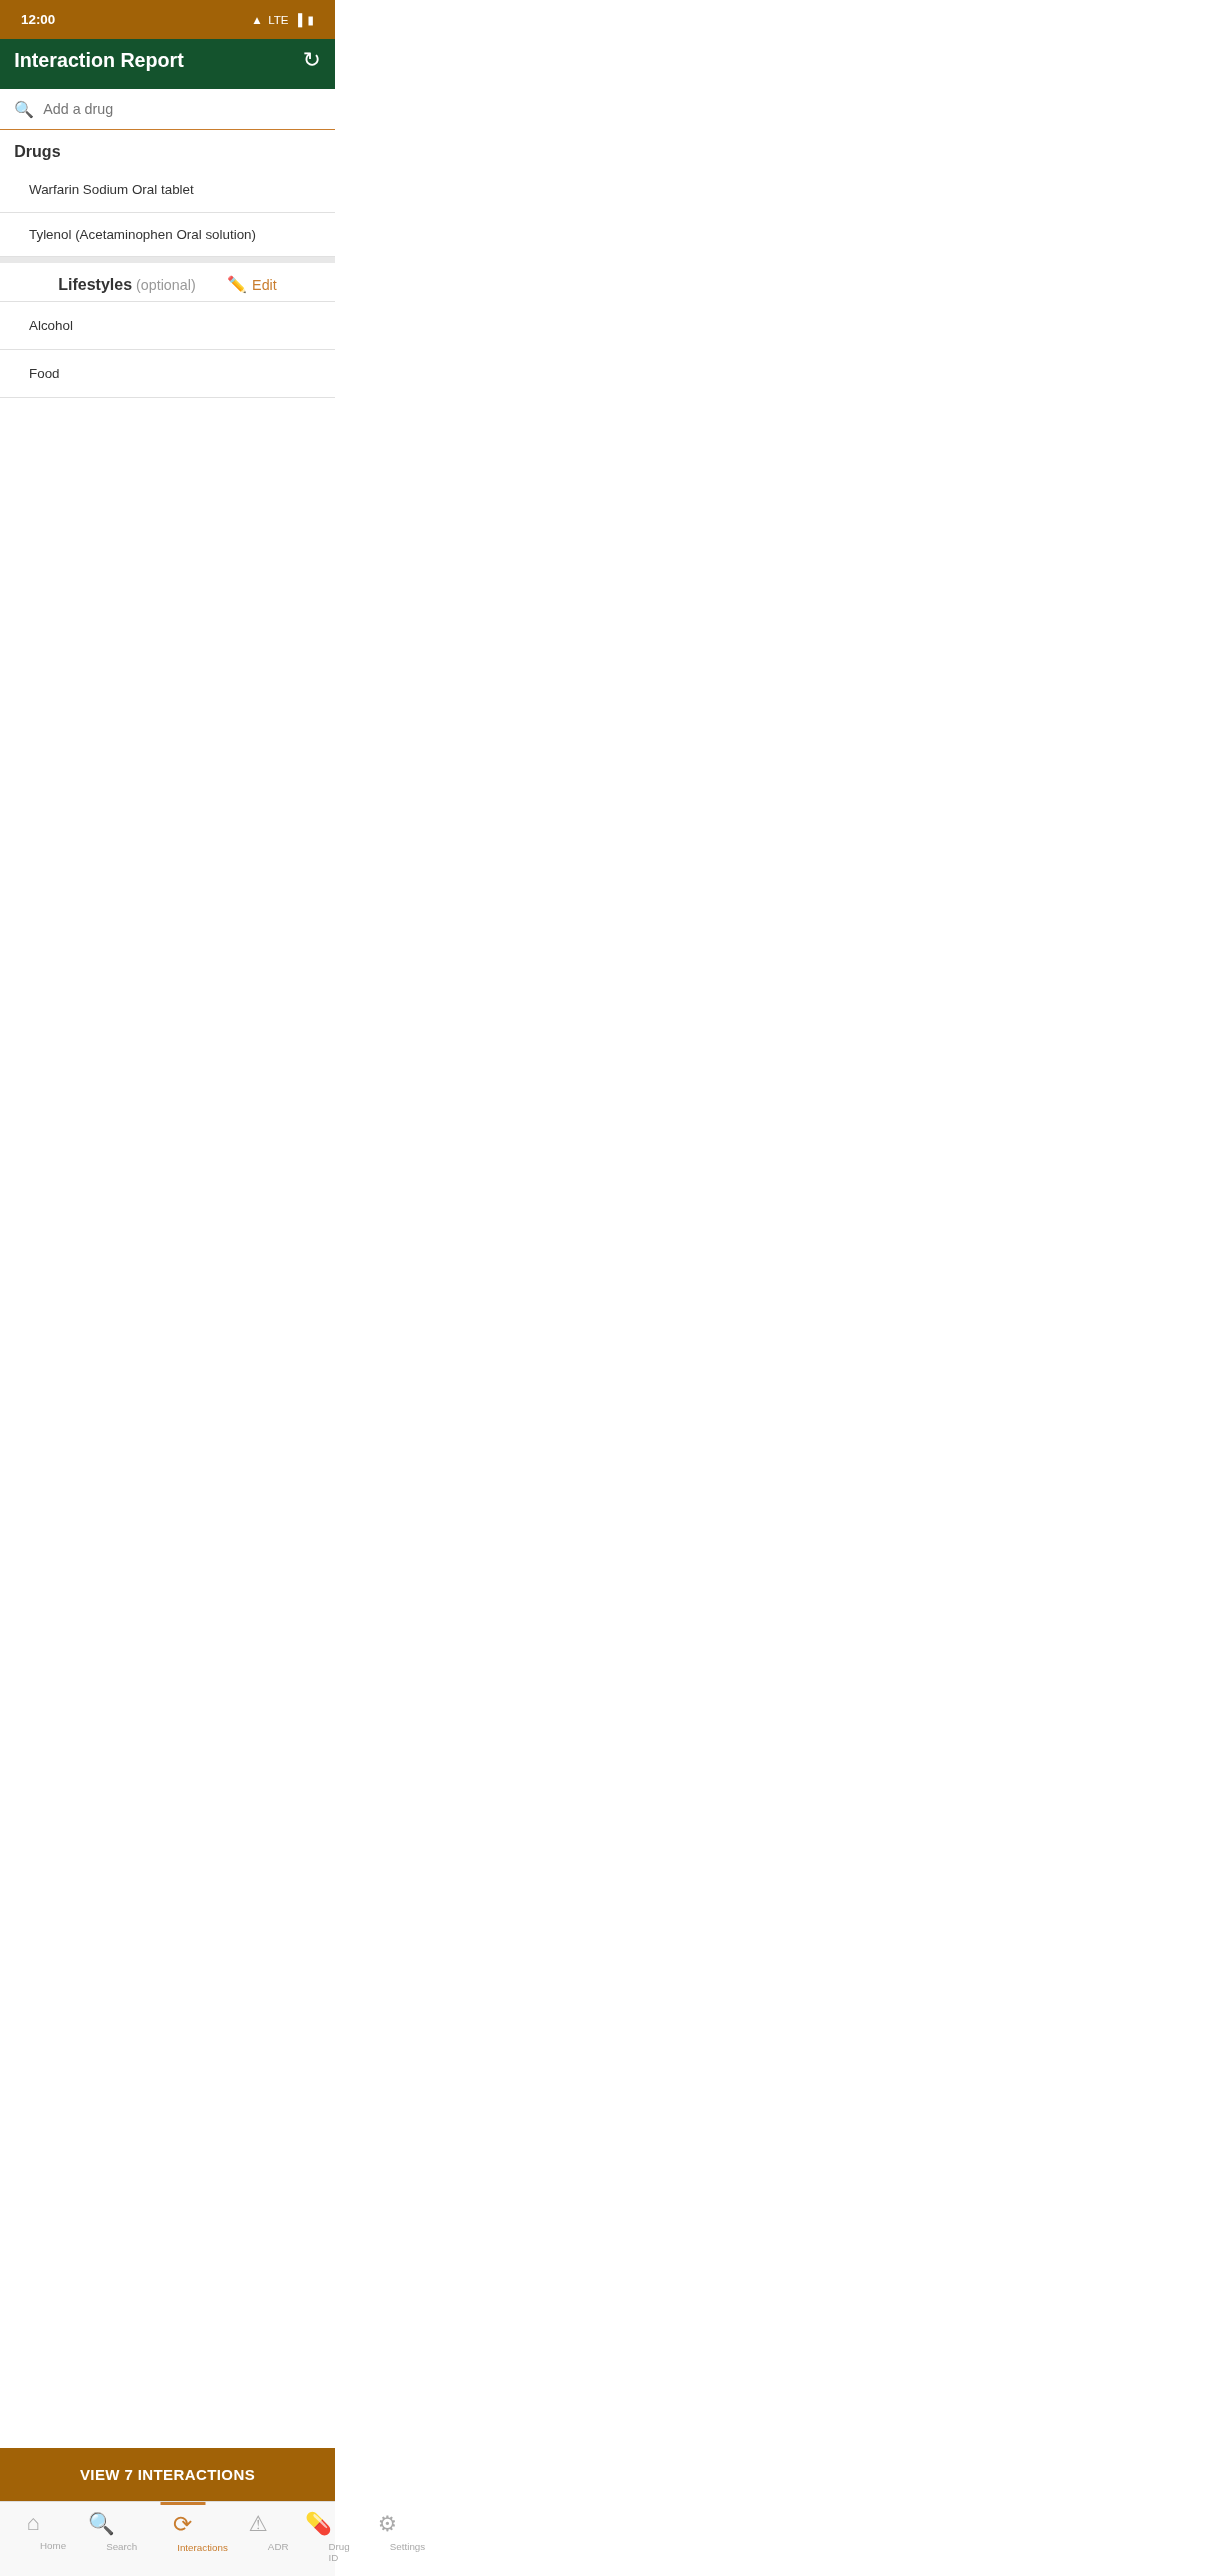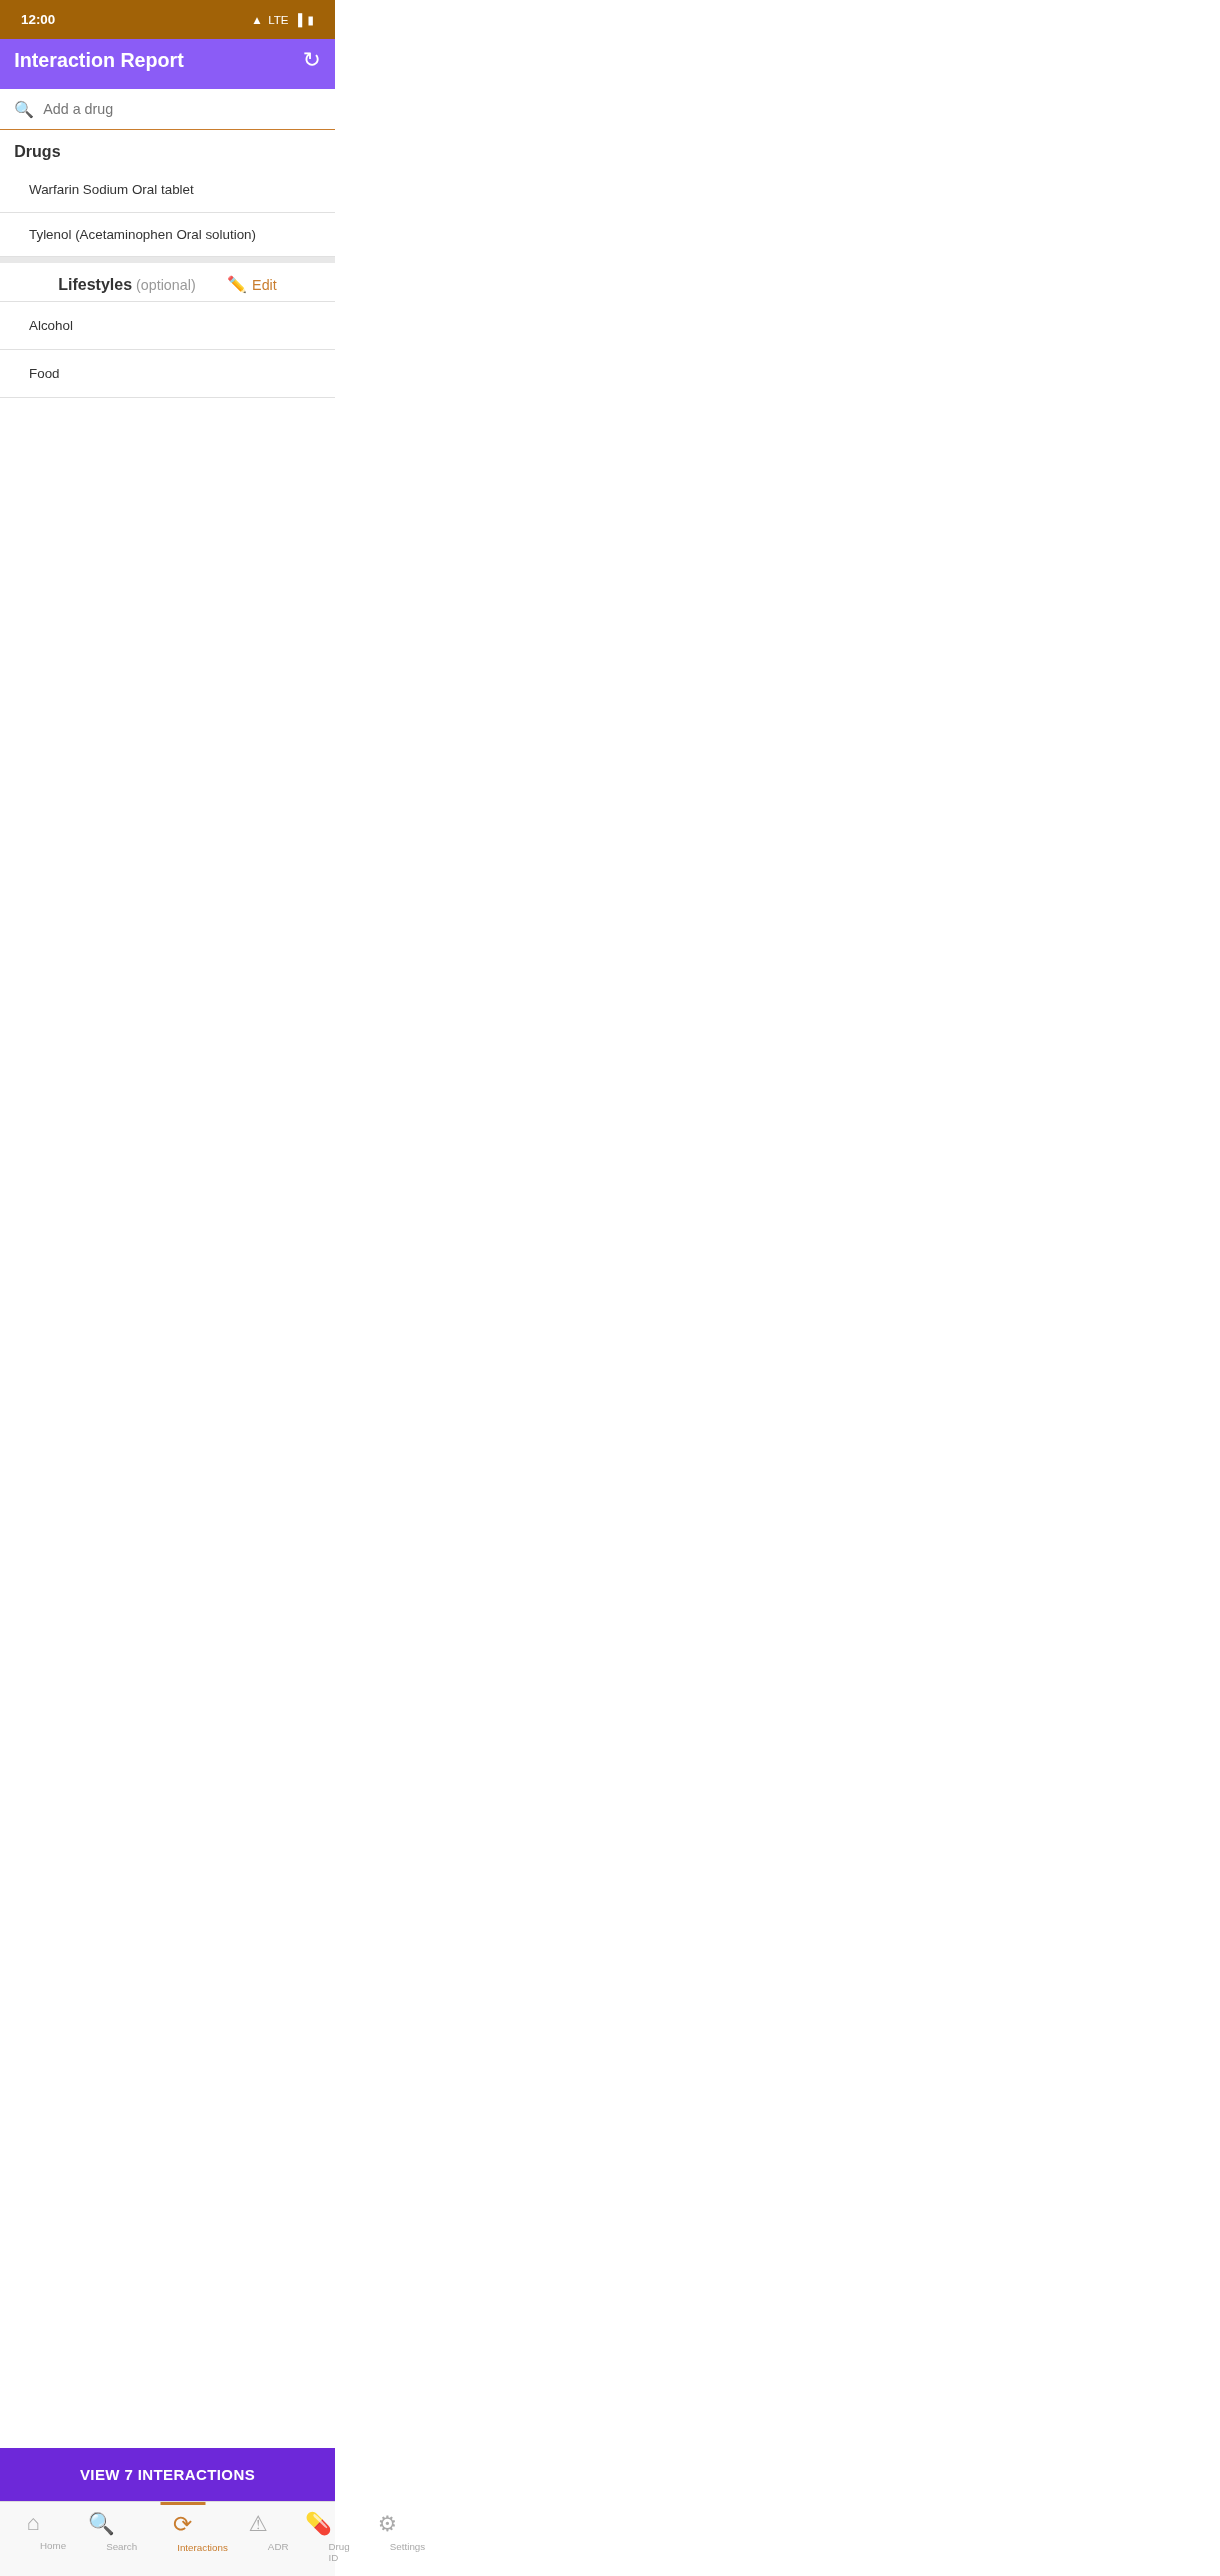--- a/index.html
+++ b/index.html
@@ -37,21 +37,21 @@
     .status-icons {
       display: flex;
       align-items: center;
       gap: 5.4px;
       color: #ffffff;
       font-size: 11.6px;
     }
 
     
     .header {
-      background: #8b5cf6;
+      background: #14532d;
       height: 50px;
       display: flex;
       align-items: center;
       justify-content: space-between;
       padding: 0 14.3px 7.2px 14.3px;
     }
 
     .header-title {
       color: #ffffff;
       font-size: 19.7px;
@@ -161,21 +161,21 @@
       min-height: 447px;
     }
 
     
     .view-interactions-btn {
       position: fixed;
       bottom: 75px;
       left: 0;
       right: 0;
       width: 335px;
-      background: #6d28d9;
+      background: #a16207;
       color: #ffffff;
       text-align: center;
       padding: 18px;
       font-size: 15px;
       font-weight: 600;
       letter-spacing: 0.4px;
       cursor: pointer;
       border: none;
     }
 

